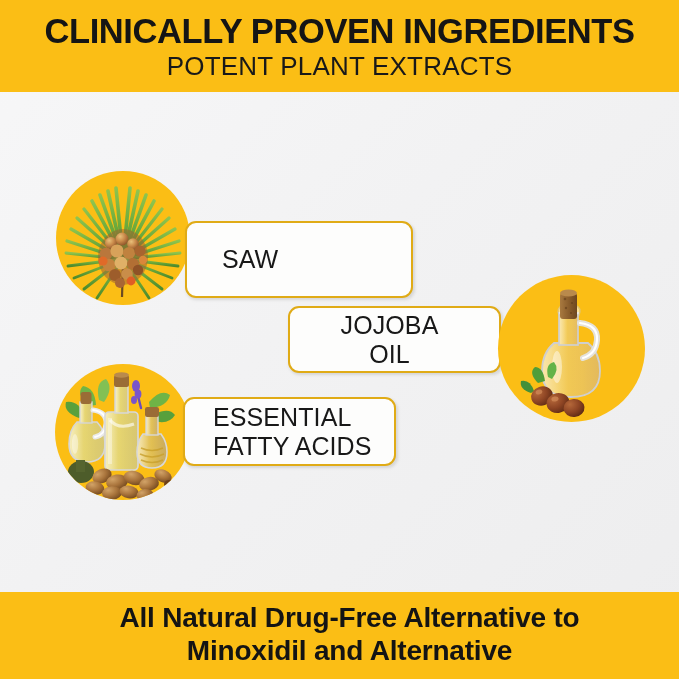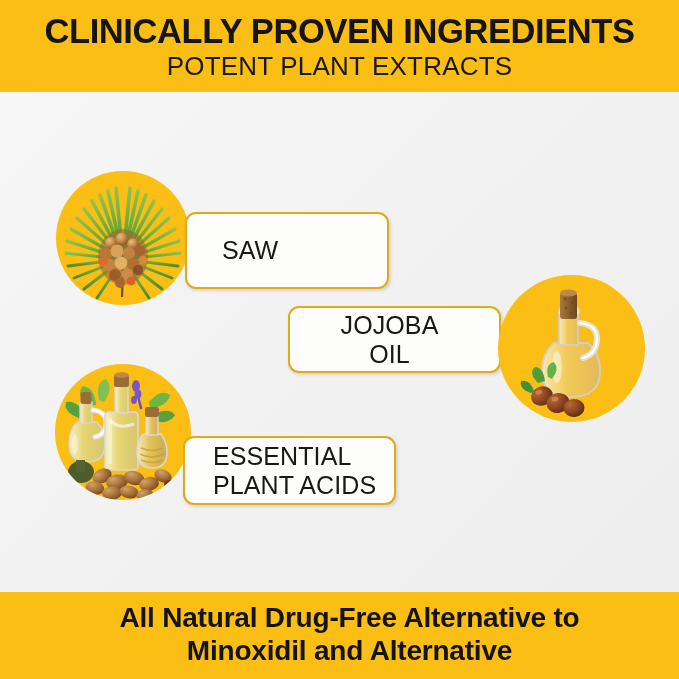--- a/index.html
+++ b/index.html
@@ -101,29 +101,29 @@
   .label-text {
     font-size: 25px;
     color: #181818;
     line-height: 1.14;
     font-weight: normal;
     letter-spacing: 0.1px;
   }
 
   
   #saw-circle   { left: 56px;  top: 171px; width: 134px; height: 134px; }
-  #saw-box      { left: 185px; top: 212px; width: 204px; height: 77px; padding-left: 35px; }
+  #saw-box      { left: 185px; top: 221px; width: 228px; height: 77px; padding-left: 35px; }
 
   
   #jojoba-circle { left: 498px; top: 275px; width: 147px; height: 147px; }
   #jojoba-box    { left: 288px; top: 306px; width: 213px; height: 67px; justify-content: center; padding-right: 10px;}
 
   
   #efa-circle   { left: 55px;  top: 364px; width: 136px; height: 136px; }
-  #efa-box      { left: 183px; top: 397px; width: 213px; height: 69px; padding-left: 28px; margin-top: 39px; }
+  #efa-box      { left: 183px; top: 397px; width: 213px; height: 69px; padding-left: 28px; }
 
   
   #saw-circle, #efa-circle { z-index: 2; }
   #saw-box, #efa-box { z-index: 3; }
   #jojoba-box { z-index: 2; }
   #jojoba-circle { z-index: 3; }
 
   
   .art { position: absolute; inset: 0; }
   svg.art-svg { width: 100%; height: 100%; display: block; }
@@ -389,21 +389,21 @@
           <ellipse cx="90" cy="131" rx="8.5" ry="6" fill="url(#almondG)" transform="rotate(-6 90 131)"></ellipse>
           <ellipse cx="116" cy="122" rx="7.5" ry="5.4" fill="#6b3f1c" transform="rotate(30 116 122)"></ellipse>
         </g>
       </svg>
     </div>
   </div>
 
   <div class="label-box ingredient" id="efa-box">
     <div class="label-text">
       <div>ESSENTIAL</div>
-      <div>PLANT ACIDS</div>
+      <div>FATTY ACIDS</div>
     </div>
   </div>
 
   <div id="footer-band" class="band">
     <div class="footer-line">All Natural Drug-Free Alternative to</div>
     <div class="footer-line">Minoxidil and Alternative</div>
   </div>
 
 </div>
 

